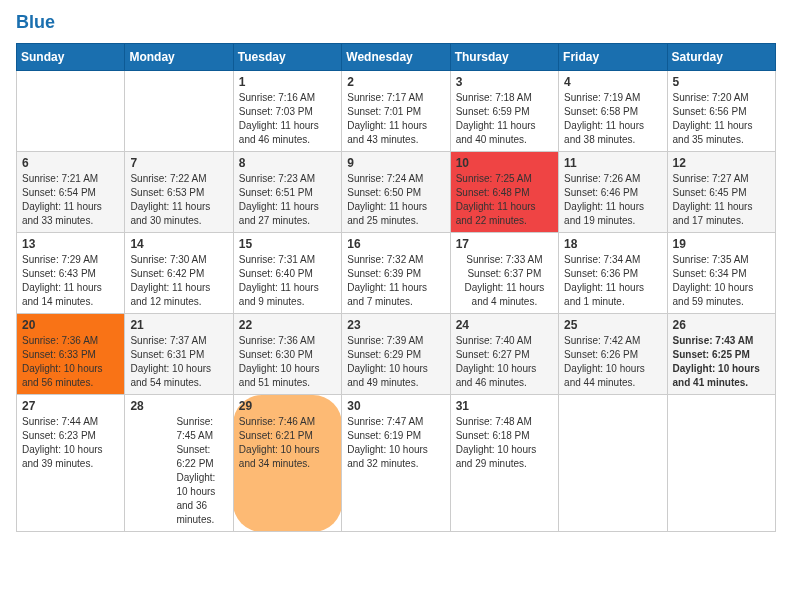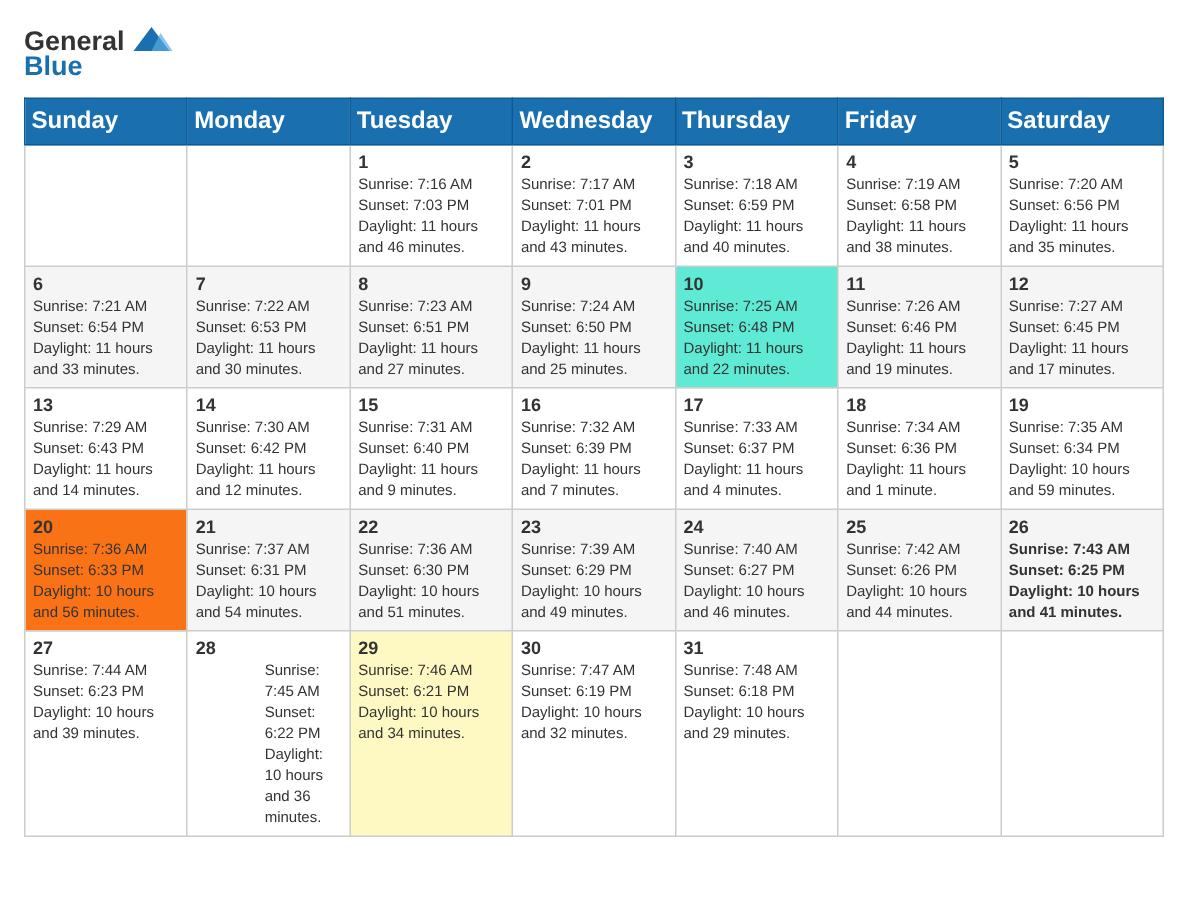--- a/index.html
+++ b/index.html
@@ -41,21 +41,21 @@
     .calendar {
       width: 100%;
       border-collapse: collapse;
       font-size: 10.5px;
     }
     .calendar th {
       background-color: #1a6faf;
       color: #fff;
       padding: 6px 4px;
       text-align: left;
-      font-size: 16px;
+      font-size: 12px;
       border: 1px solid #0d5a95;
     }
     .calendar td {
       border: 1px solid #ccc;
       vertical-align: top;
       padding: 4px 5px;
       width: calc(100%/7);
       height: 80px;
       color: #333;
     }
@@ -80,27 +80,20 @@
     }
     .calendar thead tr th {
       background-color: #1a6faf;
     }
   </style>
 </head>
 <body>
 
 <div class="header">
   <div class="logo">
-    <div class="logo-row">
-      <span style="font-size:18px;font-weight:bold;color:#333;">General</span>
-      <svg width="28" height="22" viewBox="0 0 28 22">
-        <polygon points="14,2 26,18 2,18" fill="#1a6faf"></polygon>
-        <polygon points="20,6 28,18 14,18" fill="#5aade0" opacity="0.7"></polygon>
-      </svg>
-    </div>
     <span style="font-size:18px;font-weight:bold;color:#1a6faf;margin-top:-4px;">Blue</span>
   </div>
   <div class="title-block">
     <div class="month-title"></div>
     <div class="location"></div>
   </div>
 </div>
 
 <table class="calendar">
   <thead>
@@ -167,21 +160,21 @@
           <div class="day-info" style="white-space: pre-line;">Sunrise: 7:23 AM
 Sunset: 6:51 PM
 Daylight: 11 hours and 27 minutes.</div>
         </td>
         <td style="background-color: rgb(245, 245, 245);">
           <div class="day-num">9</div>
           <div class="day-info" style="white-space: pre-line;">Sunrise: 7:24 AM
 Sunset: 6:50 PM
 Daylight: 11 hours and 25 minutes.</div>
         </td>
-        <td style="background-color: #5eead4;">
+        <td style="background-color: #ef4444;">
           <div class="day-num">10</div>
           <div class="day-info" style="white-space: pre-line;">Sunrise: 7:25 AM
 Sunset: 6:48 PM
 Daylight: 11 hours and 22 minutes.</div>
         </td>
         <td style="background-color: rgb(245, 245, 245);">
           <div class="day-num">11</div>
           <div class="day-info" style="white-space: pre-line;">Sunrise: 7:26 AM
 Sunset: 6:46 PM
 Daylight: 11 hours and 19 minutes.</div>
@@ -213,21 +206,21 @@
 Daylight: 11 hours and 9 minutes.</div>
         </td>
         <td style="background-color: rgb(255, 255, 255);">
           <div class="day-num">16</div>
           <div class="day-info" style="white-space: pre-line;">Sunrise: 7:32 AM
 Sunset: 6:39 PM
 Daylight: 11 hours and 7 minutes.</div>
         </td>
         <td style="background-color: rgb(255, 255, 255);">
           <div class="day-num">17</div>
-          <div class="day-info" style="white-space: pre-line;">Sunrise: 7:33 AM
+          <div class="day-info" style="white-space: pre-line; text-align: center;">Sunrise: 7:33 AM
 Sunset: 6:37 PM
 Daylight: 11 hours and 4 minutes.</div>
         </td>
         <td style="background-color: rgb(255, 255, 255);">
           <div class="day-num">18</div>
           <div class="day-info" style="white-space: pre-line;">Sunrise: 7:34 AM
 Sunset: 6:36 PM
 Daylight: 11 hours and 1 minute.</div>
         </td>
         <td style="background-color: rgb(255, 255, 255);">
@@ -287,21 +280,21 @@
           <div class="day-info" style="white-space: pre-line;">Sunrise: 7:44 AM
 Sunset: 6:23 PM
 Daylight: 10 hours and 39 minutes.</div>
         </td>
         <td style="background-color: rgb(255, 255, 255);">
           <div class="day-num">28</div>
           <div class="day-info" style="white-space: pre-line; margin-left: 46px;">Sunrise: 7:45 AM
 Sunset: 6:22 PM
 Daylight: 10 hours and 36 minutes.</div>
         </td>
-        <td style="background-color: #fef9c3;">
+        <td style="background-color: #fdba74; border-radius: 29px;">
           <div class="day-num">29</div>
           <div class="day-info" style="white-space: pre-line;">Sunrise: 7:46 AM
 Sunset: 6:21 PM
 Daylight: 10 hours and 34 minutes.</div>
         </td>
         <td style="background-color: rgb(255, 255, 255);">
           <div class="day-num">30</div>
           <div class="day-info" style="white-space: pre-line;">Sunrise: 7:47 AM
 Sunset: 6:19 PM
 Daylight: 10 hours and 32 minutes.</div>

